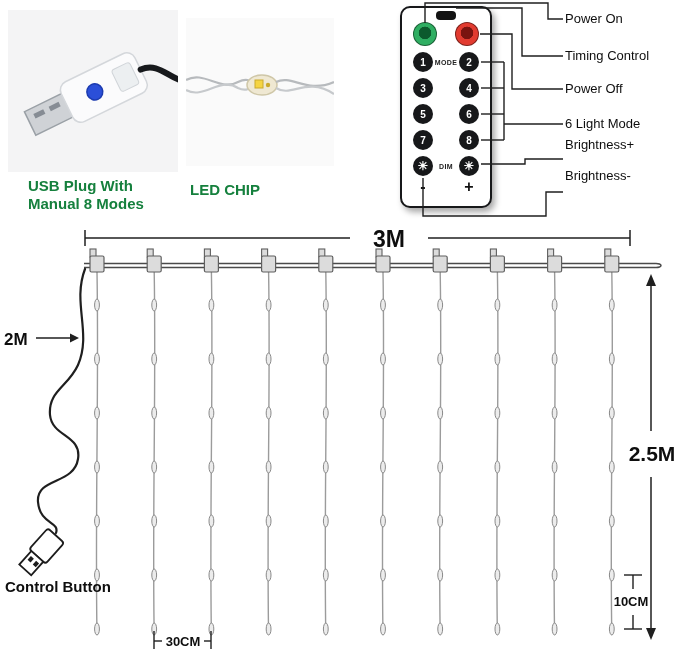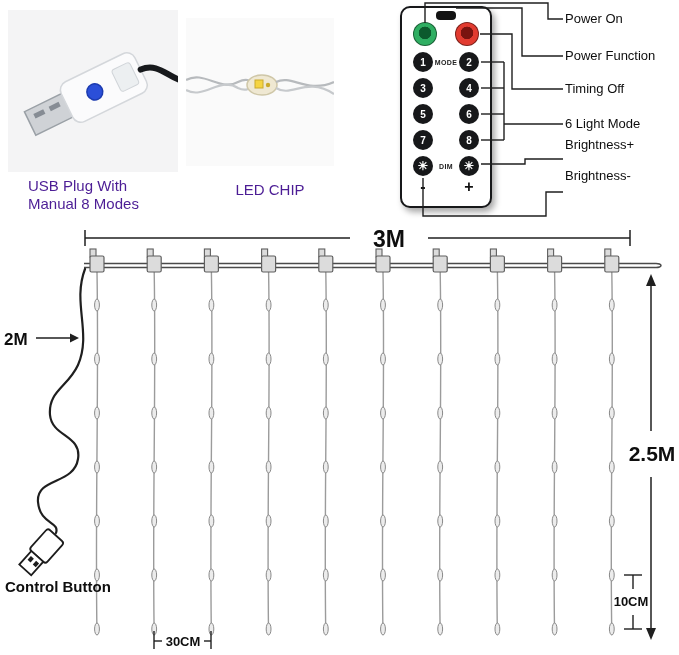--- a/index.html
+++ b/index.html
@@ -3,23 +3,23 @@
 <meta charset="utf-8">
 <style>
   * { margin:0; padding:0; box-sizing:border-box; }
   html,body { background:#fff; font-family:"Liberation Sans", sans-serif; }
   .stage { position:relative; width:679px; height:655px; background:#fff; overflow:hidden; }
 
   
   .photo { position:absolute; }
   .usb-photo { left:8px; top:10px; width:170px; height:162px; }
   .led-photo { left:186px; top:18px; width:148px; height:148px; }
-  .caption { position:absolute; font-weight:normal; font-size:15px; color:#4c1d95; line-height:1.18; }
+  .caption { position:absolute; font-weight:bold; font-size:15px; color:#15803d; line-height:1.18; }
   .usb-caption { left:28px; top:177px; }
-  .led-caption { left:196px; top:181px; width:148px; text-align:center; }
+  .led-caption { left:190px; top:181px; width:148px; text-align:left; }
 
   
   .remote { position:absolute; left:400px; top:6px; width:92px; height:202px; background:#fff;
             border:2px solid #17181a; border-radius:10px; box-shadow:3px 4px 6px rgba(0,0,0,.35);
             display:flex; flex-direction:column; align-items:center; padding-top:6px; }
   .ir { position:absolute; top:3px; left:50%; transform:translateX(-50%); width:20px; height:9px;
         background:#131313; border-radius:4px; }
   .top-row { display:flex; gap:18px; margin-top:8px; }
   .rbtn { width:24px; height:24px; border-radius:50%; border:1px solid rgba(0,0,0,.45); }
   .rbtn.green { background:radial-gradient(circle at 50% 45%, #0c5a2d 0 37%, var(--power_on_green, #2fae62) 40%); }
@@ -126,22 +126,22 @@
       <polyline points="481,114 504,114"></polyline>
       <polyline points="481,140 504,140"></polyline>
       <polyline points="504,62 504,140"></polyline>
       <polyline points="504,124 563,124"></polyline>
       <polyline points="481,164 525,164 525,159 563,159"></polyline>
       <polyline points="423,178 423,216 546,216 546,192 563,192"></polyline>
     </g>
   </svg>
 
   <div class="callout" style="top:11px">Power On</div>
-  <div class="callout" style="top:48px">Power Function</div>
-  <div class="callout" style="top:81px">Timing Off</div>
+  <div class="callout" style="top:48px">Timing Control</div>
+  <div class="callout" style="top:81px">Power Off</div>
   <div class="callout" style="top:116px">6 Light Mode</div>
   <div class="callout" style="top:137px">Brightness+</div>
   <div class="callout" style="top:168px">Brightness-</div>
 
   <svg class="diagram" viewBox="0 0 679 430">
 
     <g stroke="#1f1f1f" stroke-width="1.5">
       <line x1="85" y1="5" x2="85" y2="21"></line>
       <line x1="630" y1="5" x2="630" y2="21"></line>
       <line x1="85" y1="13" x2="350" y2="13"></line>

